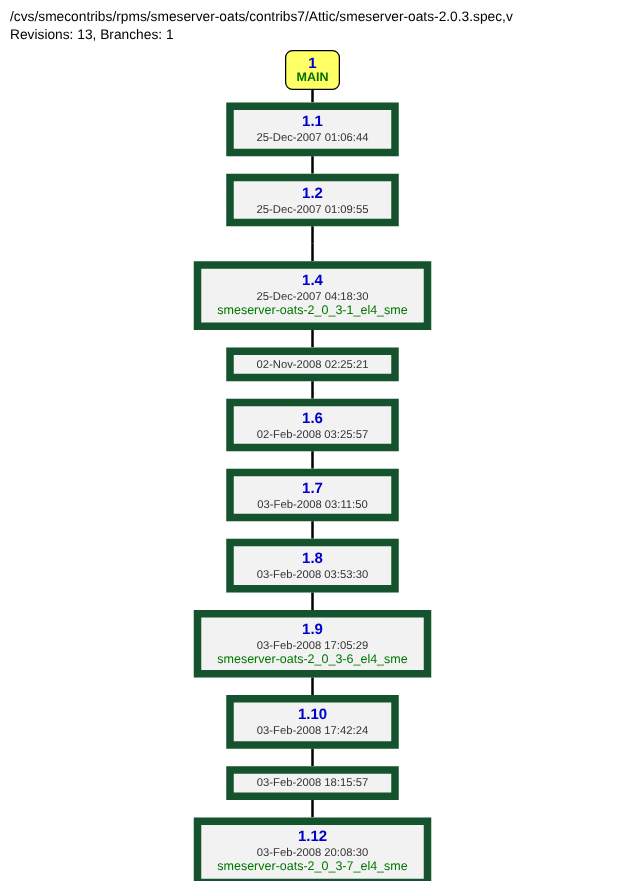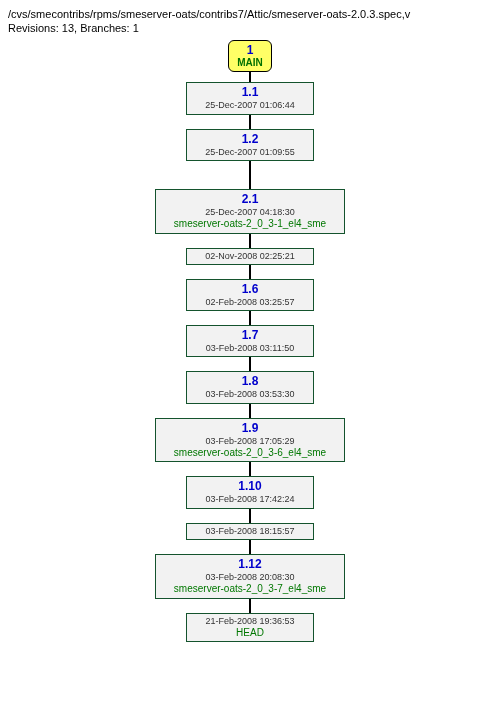--- a/index.html
+++ b/index.html
@@ -42,21 +42,21 @@
     font-size: 12px;
     color: #0000cc;
   }
   .branch-node .name {
     font-weight: bold;
     color: #007000;
     font-size: 10px;
   }
   .rev-node {
     background: #f2f2f2;
-    border: 1px solid #14532d;
+    border: 6px solid #14532d;
     padding: 2px 8px;
     text-align: center;
     font-size: 9px;
     line-height: 1.25;
     min-width: 110px;
   }
   .rev-node.wide {
     min-width: 190px;
     box-sizing: border-box;
   }
@@ -105,21 +105,21 @@
 
   <div class="rev-node">
     <div class="ver">1.2</div>
     <div class="ts">25-Dec-2007 01:09:55</div>
   </div>
   <div class="connector"></div>
 
   <div class="connector"></div>
 
   <div class="rev-node wide">
-    <div class="ver">2.1</div>
+    <div class="ver">1.4</div>
     <div class="ts">25-Dec-2007 04:18:30</div>
     <div class="tag">smeserver-oats-2_0_3-1_el4_sme</div>
   </div>
   <div class="connector"></div>
 
   <div class="rev-node">
     <div class="ts">02-Nov-2008 02:25:21</div>
   </div>
   <div class="connector"></div>
 

